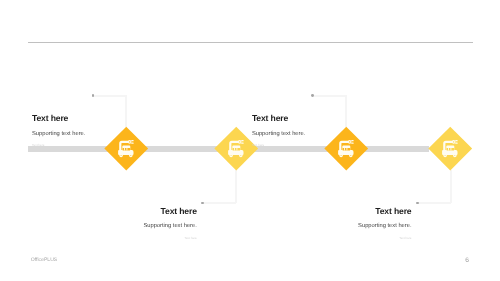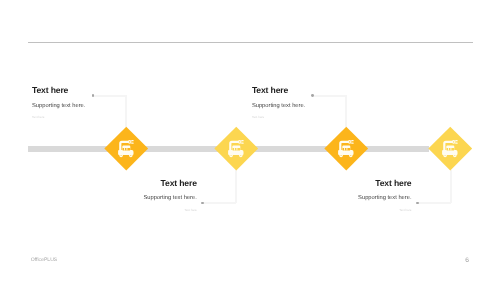--- a/index.html
+++ b/index.html
@@ -11,21 +11,21 @@
   .bar{position:absolute;left:27.5px;top:145.8px;height:6.4px;background:#d8d8d8;}
 
   .node{position:absolute;top:127px;width:43px;height:43px;}
   .dia{position:absolute;left:50%;top:50%;width:30.5px;height:30.5px;margin-left:-15.25px;margin-top:-15.25px;transform:rotate(45deg);}
   .icon{position:absolute;left:50%;top:50%;width:21px;height:21px;margin-left:-10.2px;margin-top:-10.2px;}
 
   .conn-h{position:absolute;height:2px;background:#f5f5f5;}
   .conn-v{position:absolute;width:2px;background:#f5f5f5;}
   .dot{position:absolute;width:2.9px;height:2.9px;border-radius:50%;background:#a5a5a5;}
 
-  .tb{position:absolute;}
+  .tb{position:absolute;margin-top:28px;}
   .ttl{font-weight:bold;font-size:8.6px;line-height:9px;color:#1f1f1f;white-space:nowrap;letter-spacing:-0.15px;}
   .sub{font-size:5.75px;line-height:7px;color:#3f3f3f;white-space:nowrap;}
   .tiny{font-size:3.0px;line-height:4px;color:#d4d4d4;white-space:nowrap;}
 
   .footer{position:absolute;left:30.7px;top:256.6px;font-size:5.1px;color:#a9a9a9;}
   .pageno{position:absolute;left:465.2px;top:257.3px;font-size:6.6px;color:#9a9a9a;}
 </style>
 </head>
 <body>
 

